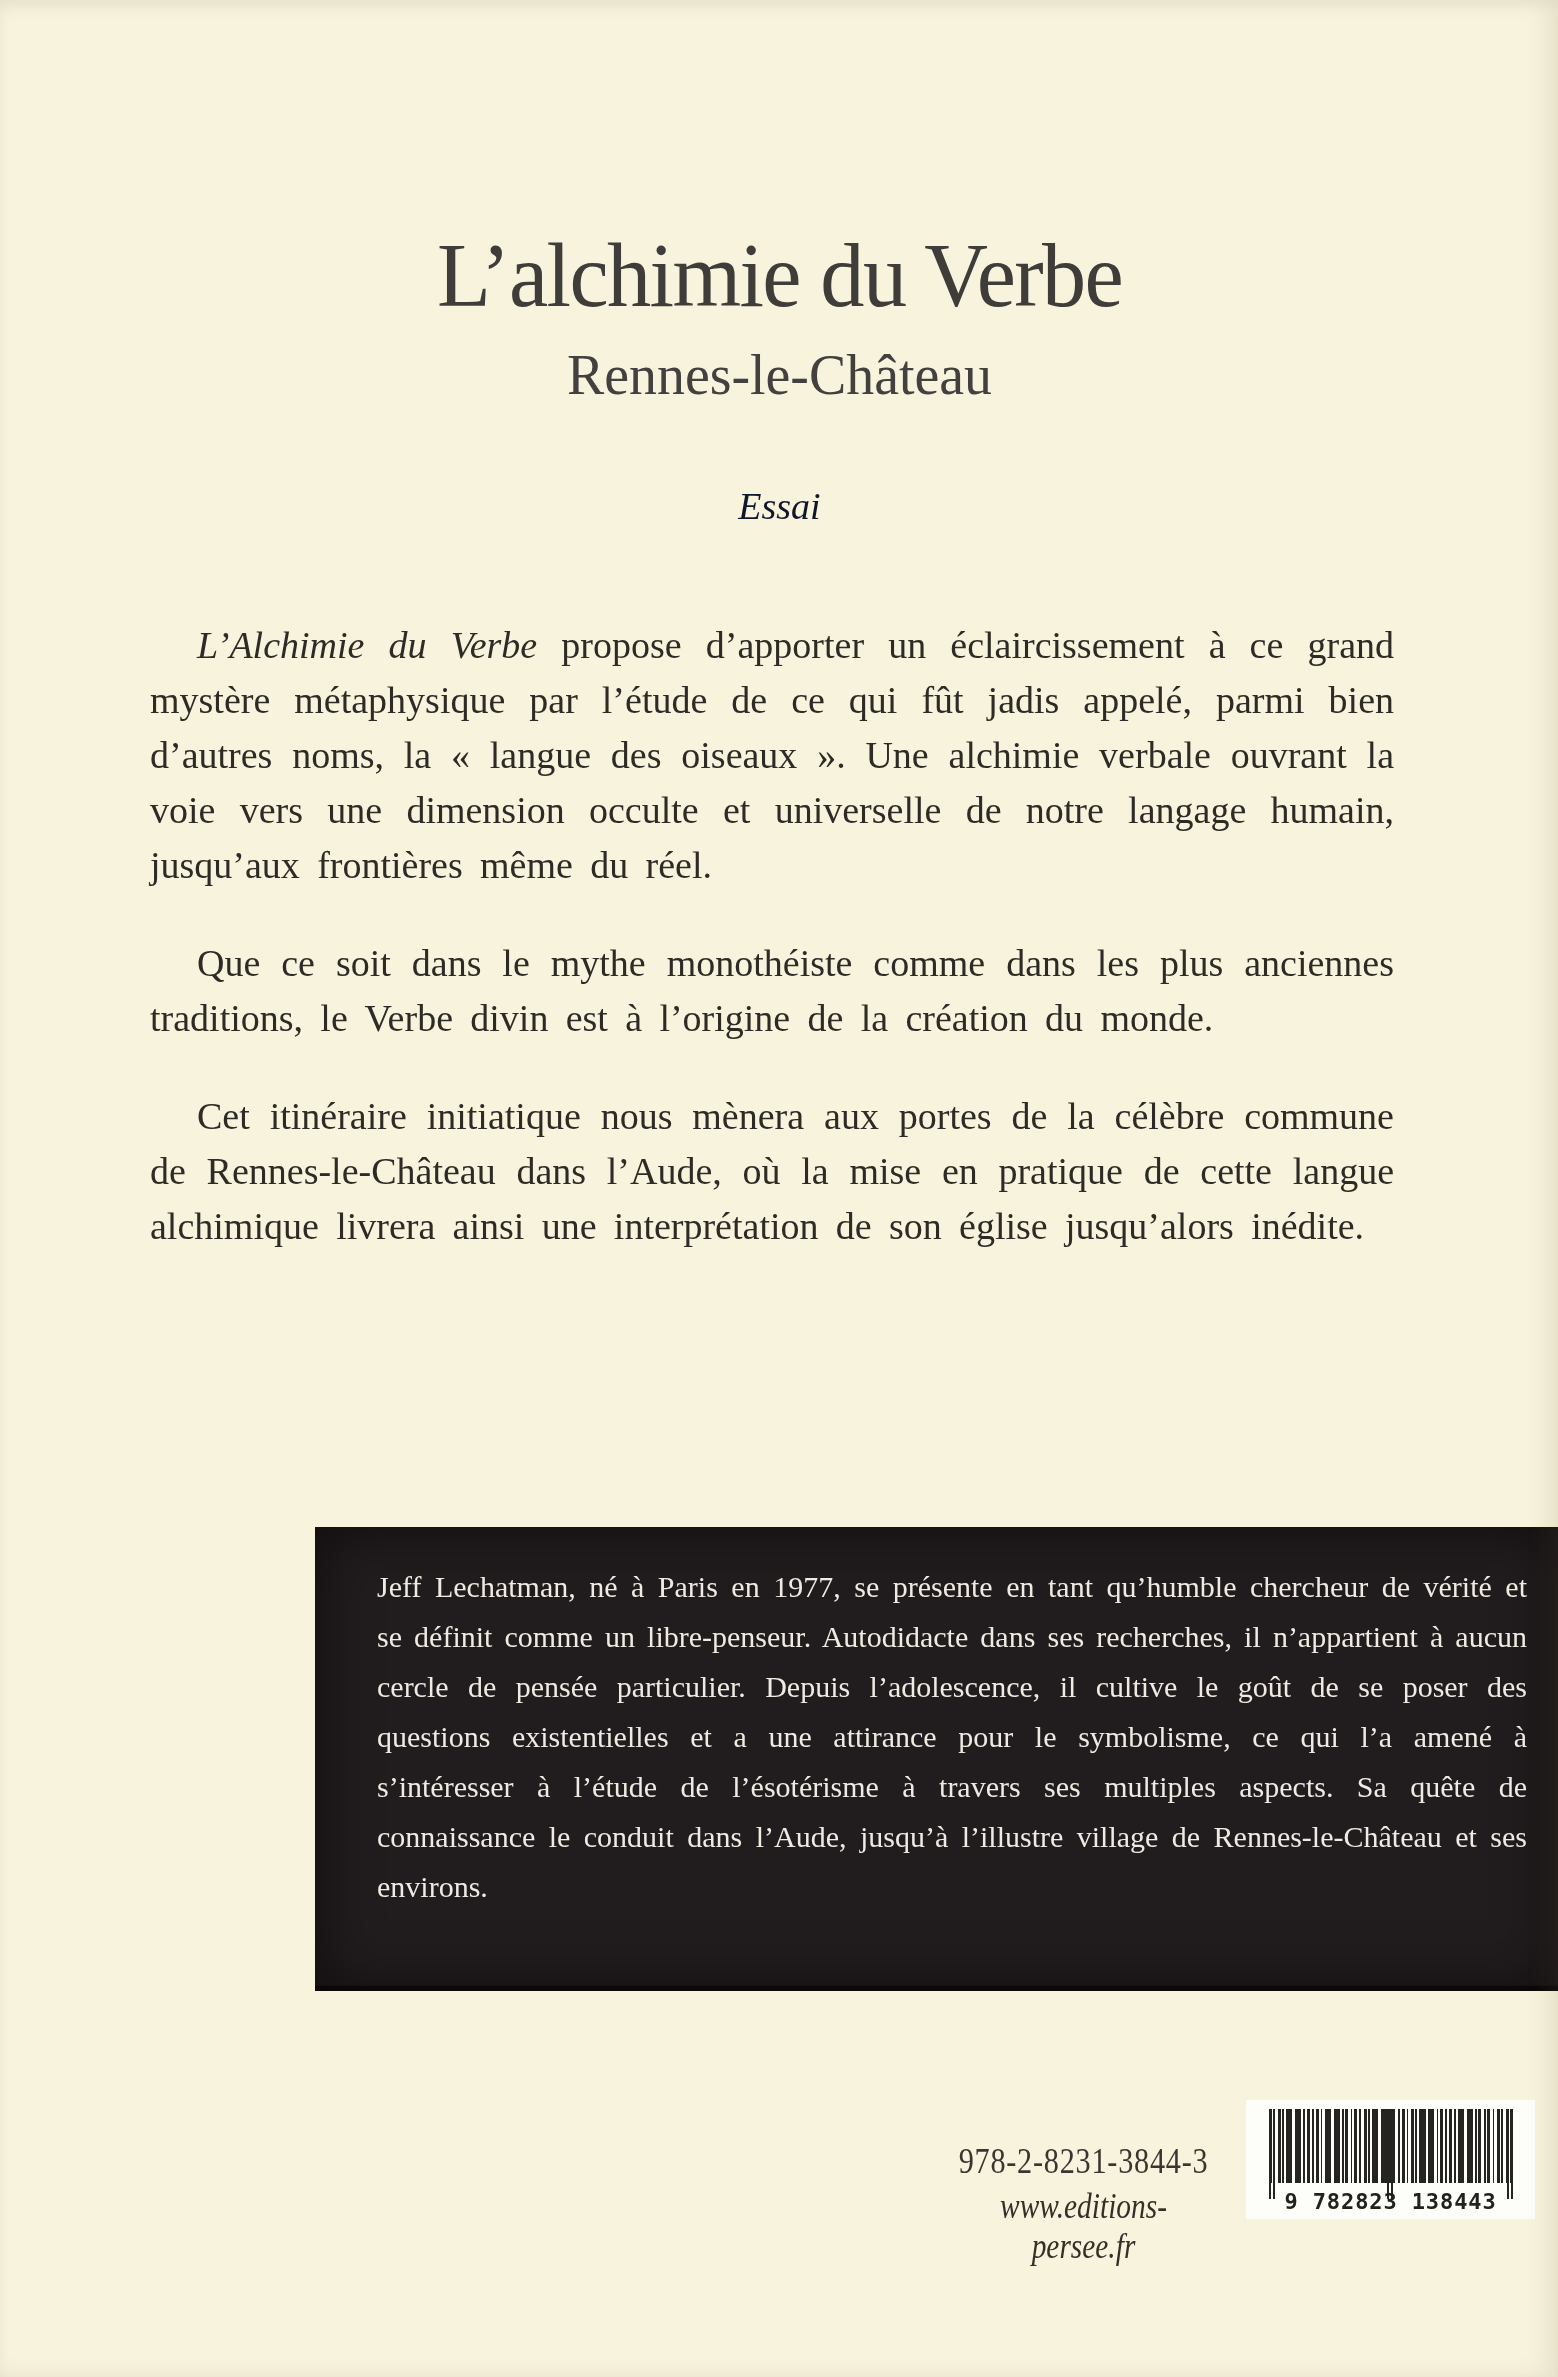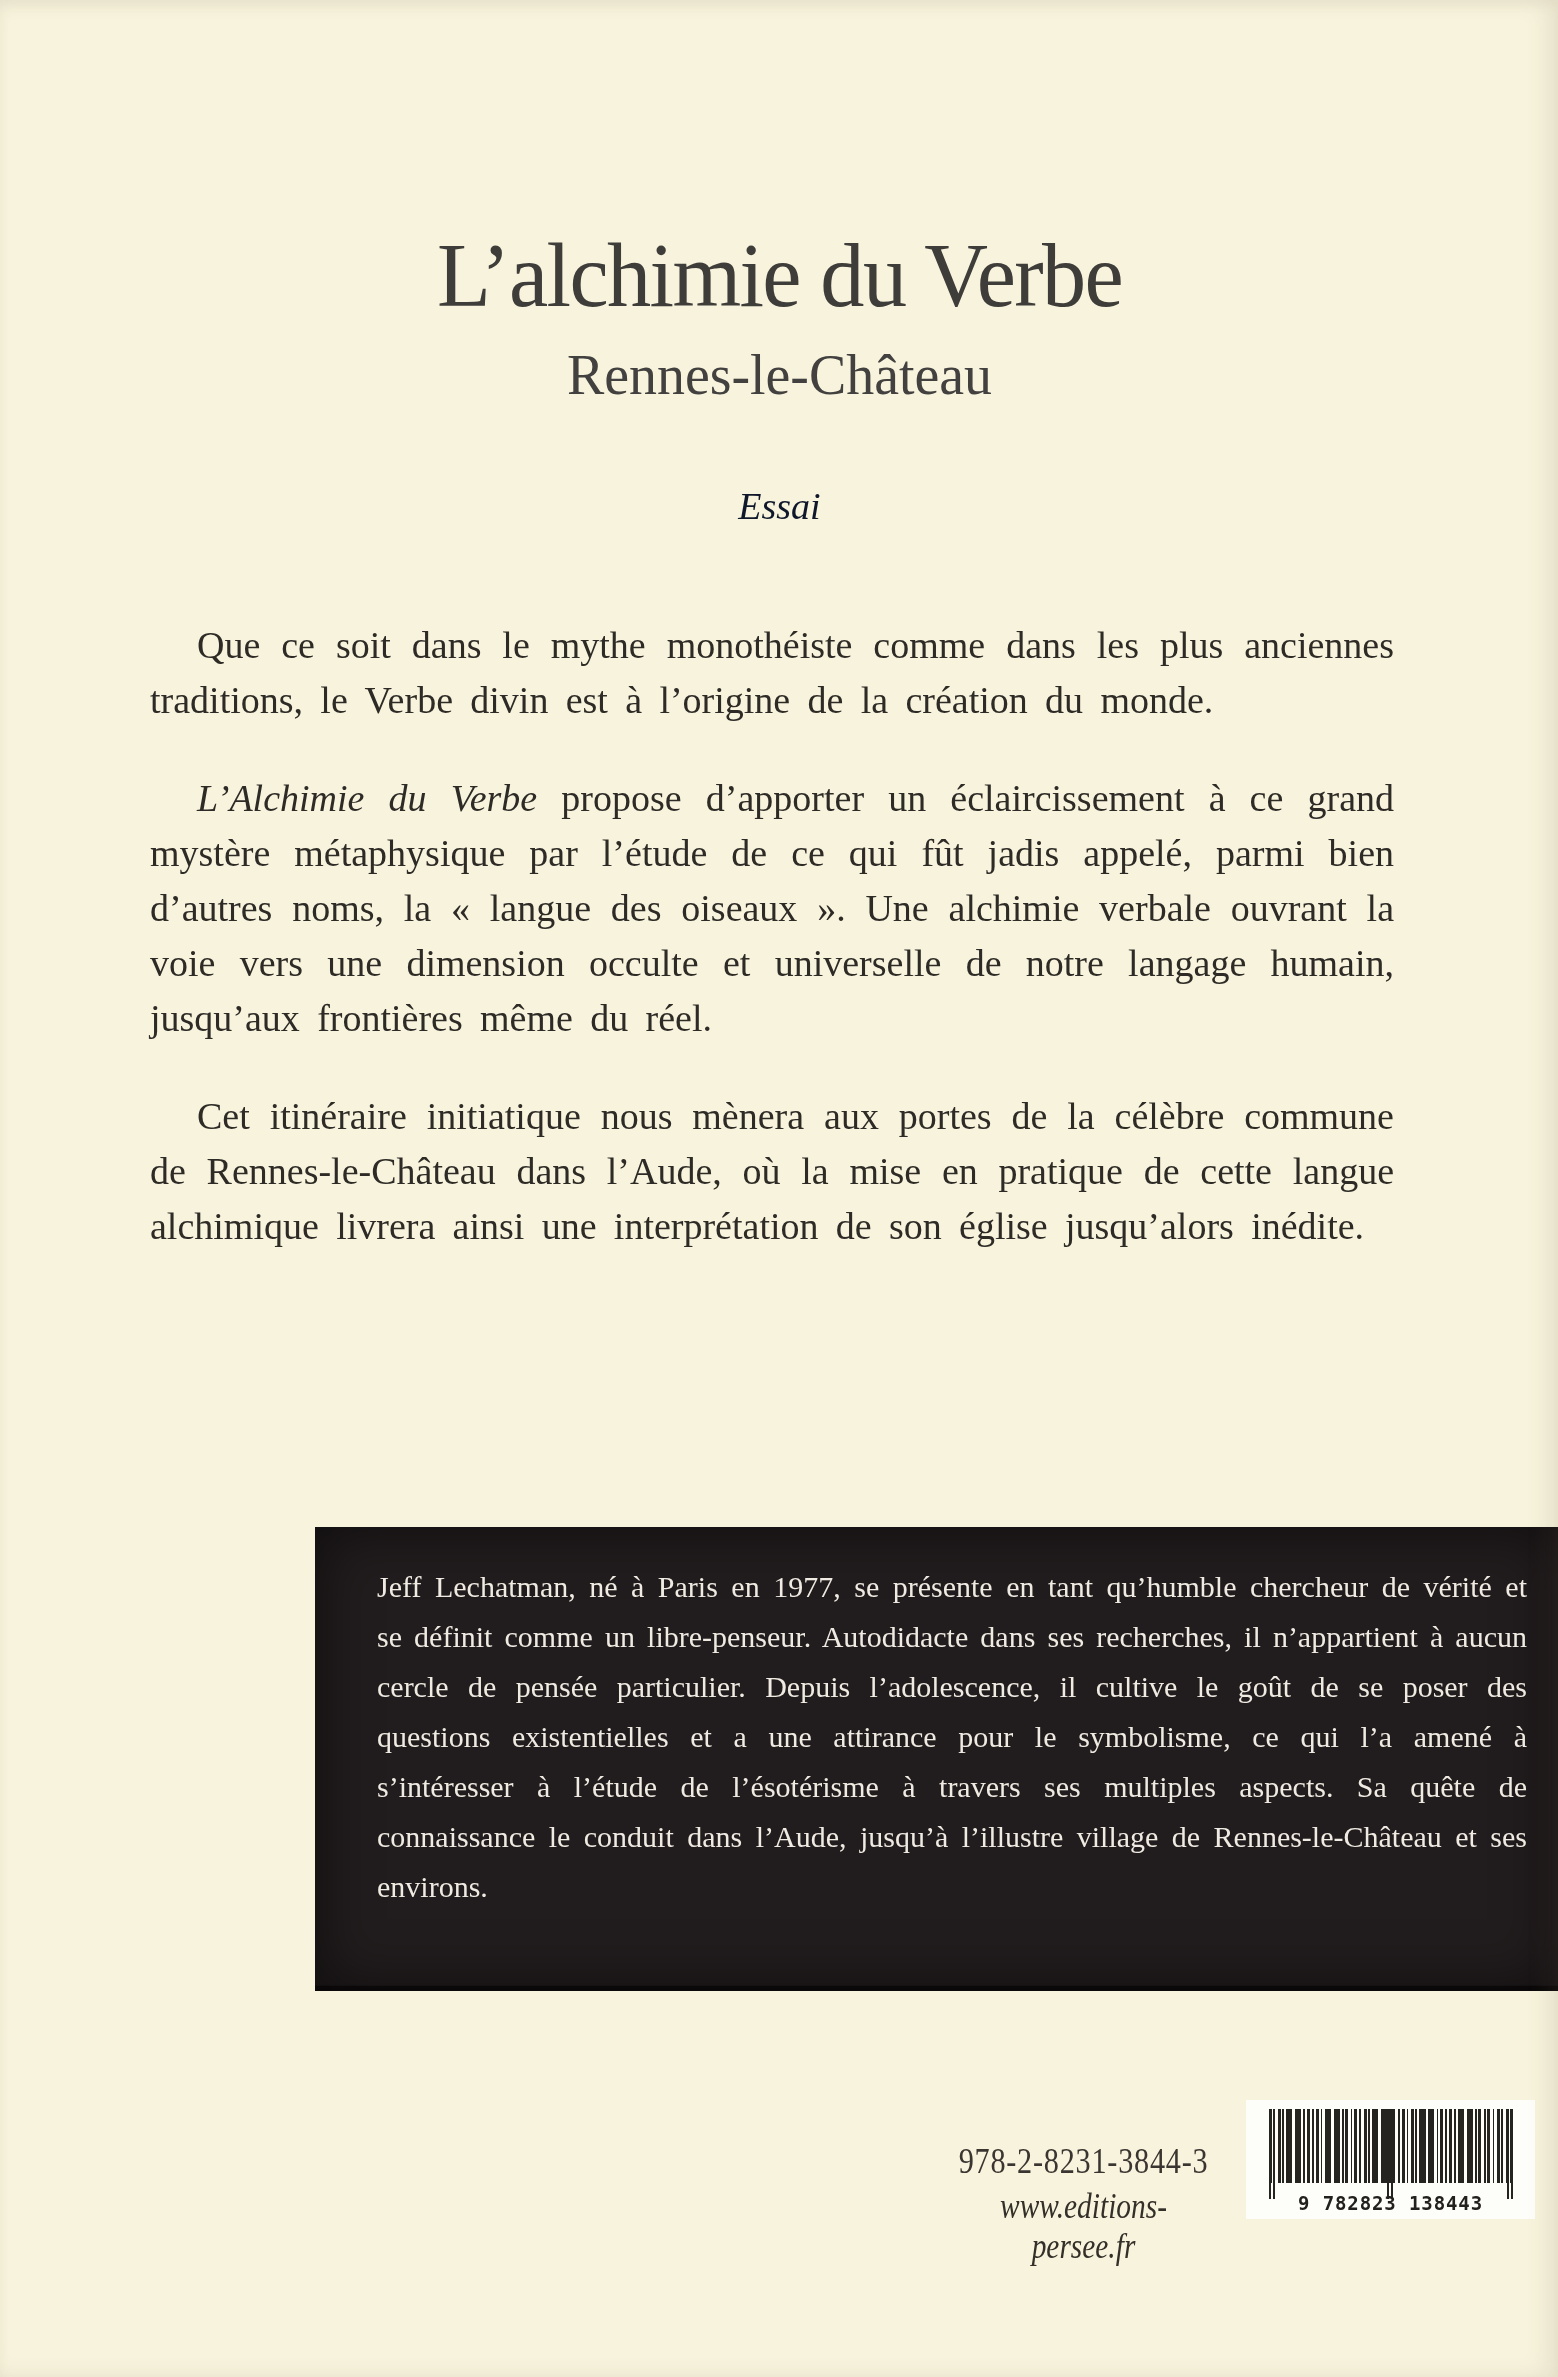--- a/index.html
+++ b/index.html
@@ -87,36 +87,36 @@
       repeating-linear-gradient(90deg,#262420 0 2.6px,transparent 2.6px 9.5px);
   }
   .barcode .guard{
     position:absolute;top:8.6px;width:6px;height:90px;
     background-image:repeating-linear-gradient(90deg,#262420 0 1.7px,transparent 1.7px 4.3px);
   }
   .g-left{left:22.5px;} .g-mid{left:141px;} .g-right{left:261px;}
   .barcode .digits{
     position:absolute;left:0;bottom:5.2px;width:100%;
     font-family:"DejaVu Sans Mono", monospace;
-    font-size:19px;font-weight:bold;color:#23211e;
+    font-size:22px;font-weight:bold;color:#23211e;
     letter-spacing:0.9px;text-align:center;white-space:pre;
   }
 </style>
 </head>
 <body>
 
 <div class="page">
 
   <h1 class="title">L’alchimie du Verbe</h1>
   <h2 class="subtitle">Rennes-le-Château</h2>
   <div class="genre">Essai</div>
 
   <div class="synopsis">
+    <p><i>L’Alchimie du Verbe</i><span> propose d’apporter un éclaircissement à ce grand mystère métaphysique par l’étude de ce qui fût jadis appelé, parmi bien d’autres noms, la « langue des oiseaux ». Une alchimie verbale ouvrant la voie vers une dimension occulte et universelle de notre langage humain, jusqu’aux frontières même du réel.</span></p>
     <p>Que ce soit dans le mythe monothéiste comme dans les plus anciennes traditions, le Verbe divin est à l’origine de la création du monde.</p>
-    <p><i>L’Alchimie du Verbe</i><span> propose d’apporter un éclaircissement à ce grand mystère métaphysique par l’étude de ce qui fût jadis appelé, parmi bien d’autres noms, la « langue des oiseaux ». Une alchimie verbale ouvrant la voie vers une dimension occulte et universelle de notre langage humain, jusqu’aux frontières même du réel.</span></p>
     <p>Cet itinéraire initiatique nous mènera aux portes de la célèbre commune de Rennes-le-Château dans l’Aude, où la mise en pratique de cette langue alchimique livrera ainsi une interprétation de son église jusqu’alors inédite.</p>
   </div>
 
   <div class="bio-box">
     <p class="bio-text">Jeff Lechatman, né à Paris en 1977, se présente en tant qu’humble chercheur de vérité et se définit comme un libre-penseur. Autodidacte dans ses recherches, il n’appartient à aucun cercle de pensée particulier. Depuis l’adolescence, il cultive le goût de se poser des questions existentielles et a une attirance pour le symbolisme, ce qui l’a amené à s’intéresser à l’étude de l’ésotérisme à travers ses multiples aspects. Sa quête de connaissance le conduit dans l’Aude, jusqu’à l’illustre village de Rennes-le-Château et ses environs.</p>
   </div>
 
 
   <div class="footer-text">
     <p class="isbn">978-2-8231-3844-3</p>

